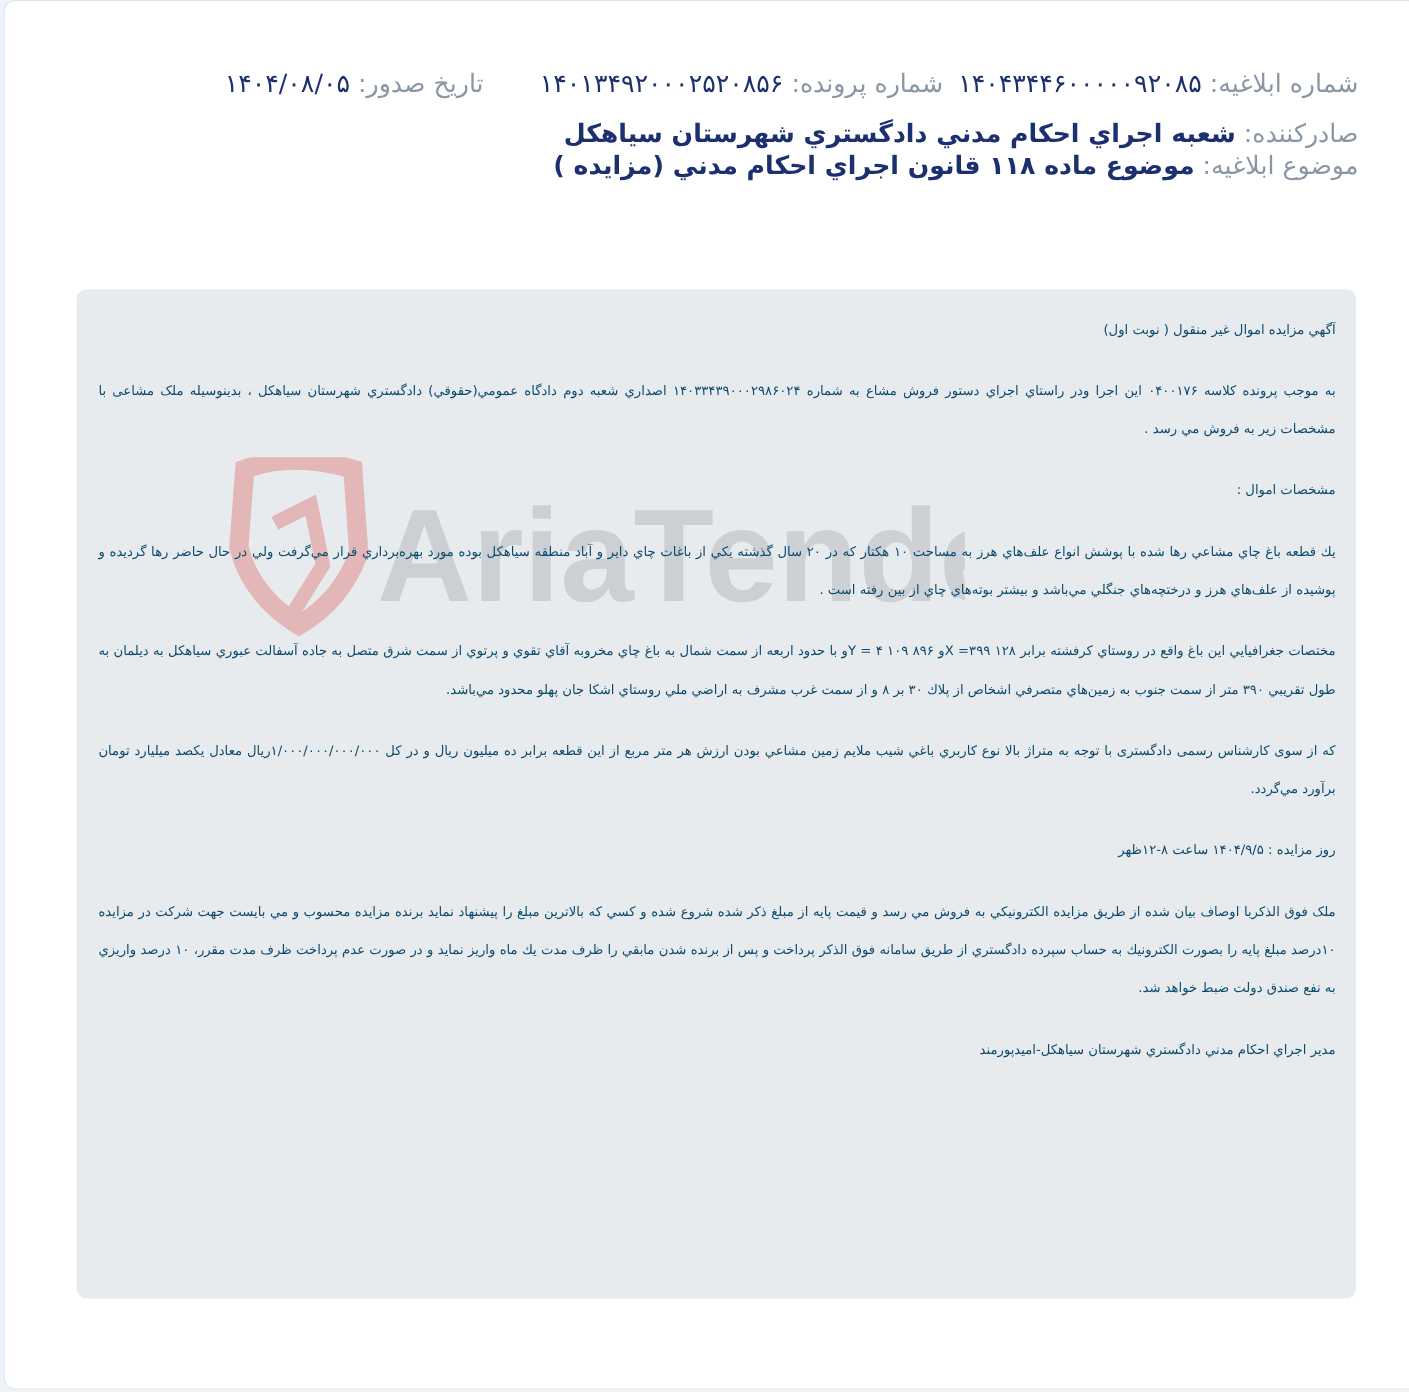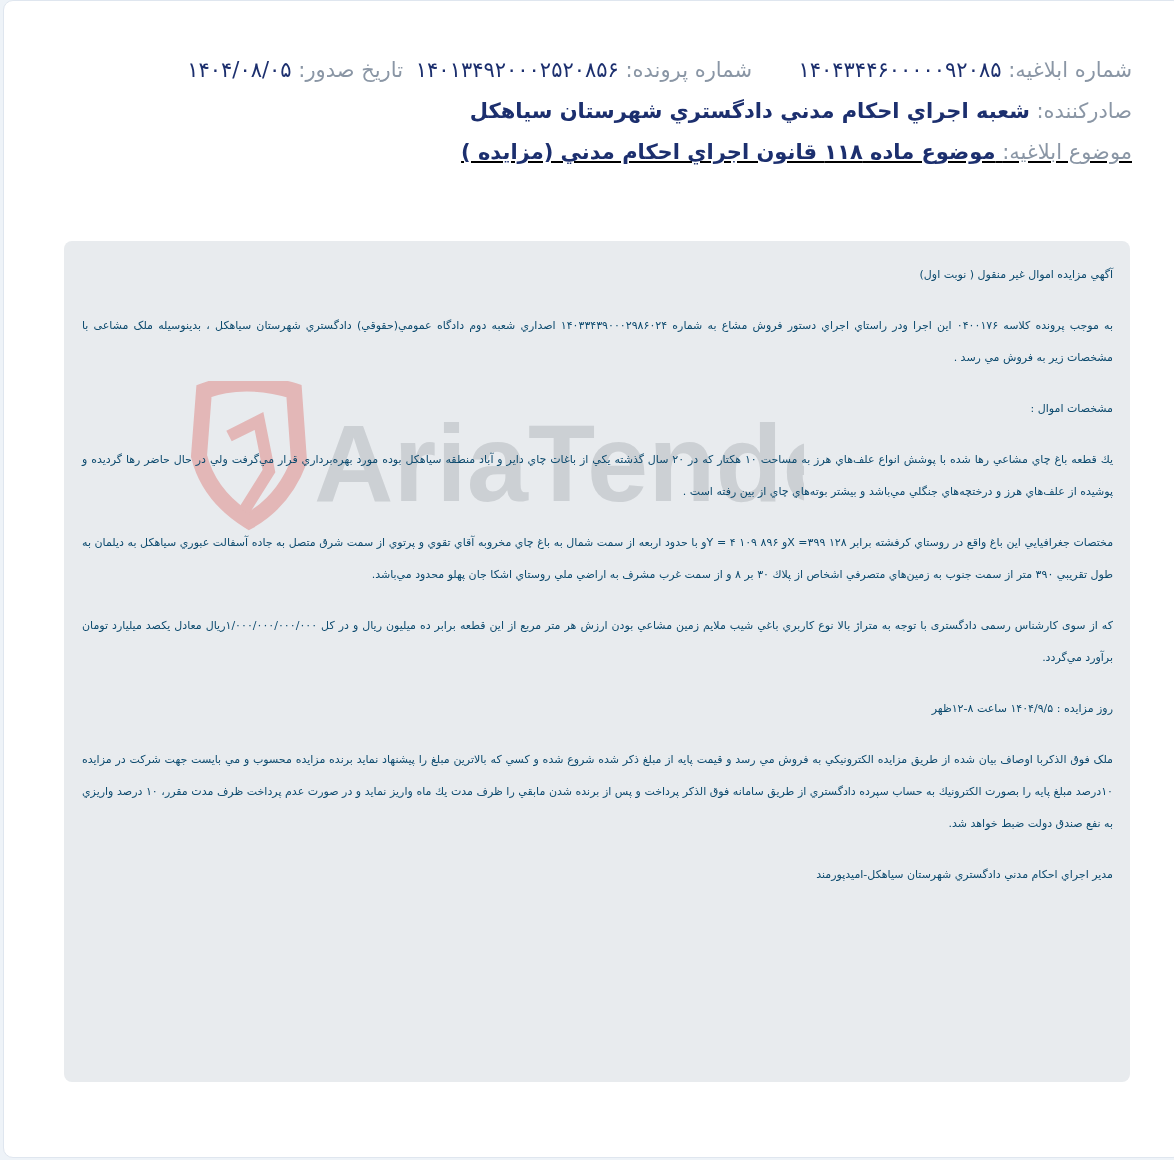--- a/index.html
+++ b/index.html
@@ -45,34 +45,34 @@
 </style>
 </head>
 <body>
 
 <div class="card">
 
   <div class="meta-row" style="right:50px; top:58px;">
     <span class="meta-label">شماره ابلاغیه:</span>
     <span class="meta-value">۱۴۰۴۳۴۴۶۰۰۰۰۰۹۲۰۸۵</span>
   </div>
-  <div class="meta-row" style="right:430px; top:58px;">
+  <div class="meta-row" style="right:396px; top:58px;">
     <span class="meta-label">شماره پرونده:</span>
     <span class="meta-value">۱۴۰۱۳۴۹۲۰۰۰۲۵۲۰۸۵۶</span>
   </div>
   <div class="meta-row" style="right:779px; top:58px;">
     <span class="meta-label">تاریخ صدور:</span>
     <span class="meta-value">۱۴۰۴/۰۸/۰۵</span>
   </div>
 
   <div class="meta-row" style="right:50px; top:99px;">
     <span class="meta-label">صادرکننده:</span>
     <span class="meta-value bold">شعبه اجراي احكام مدني دادگستري شهرستان سياهكل</span>
   </div>
-  <div class="meta-row" style="right:50px; top:140px;text-decoration:underline;">
+  <div class="meta-row" style="right:50px; top:126px;">
     <span class="meta-label">موضوع ابلاغیه:</span>
     <span class="meta-value bold">موضوع ماده ۱۱۸ قانون اجراي احكام مدني (مزايده )</span>
   </div>
 
   <div class="section-head">
     <span>
       <svg width="26" height="26" viewBox="0 0 26 26" fill="none" stroke="#b85a12" stroke-width="2" stroke-linecap="round" stroke-linejoin="round">
         <path d="M5 7 Q5 5 7 5 H19 Q21 5 21 7 V16 L15 22 H7 Q5 22 5 20 Z"></path>
         <path d="M15 22 V17 Q15 16 16 16 H21"></path>
         <path d="M9 3 V7 M17 3 V7"></path>

